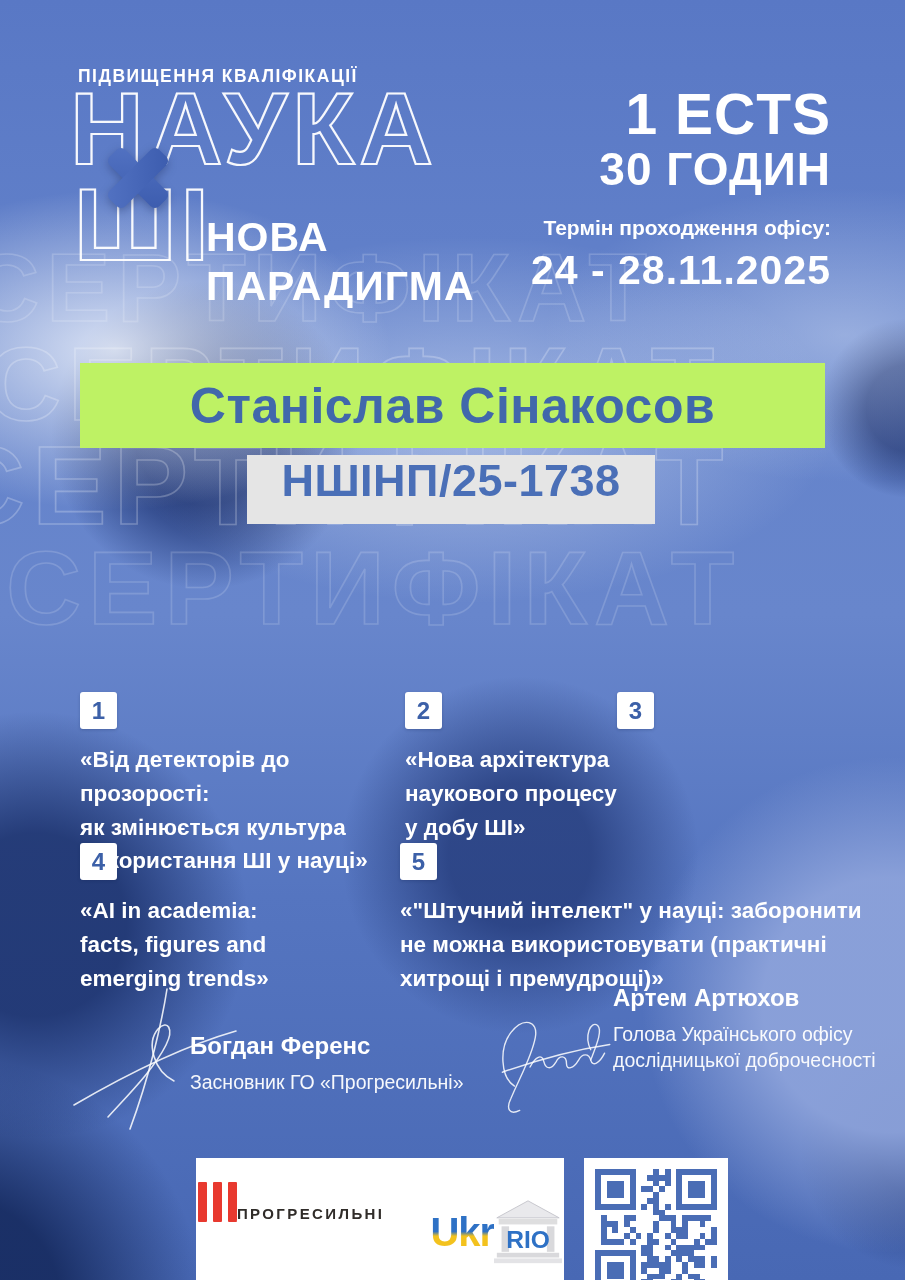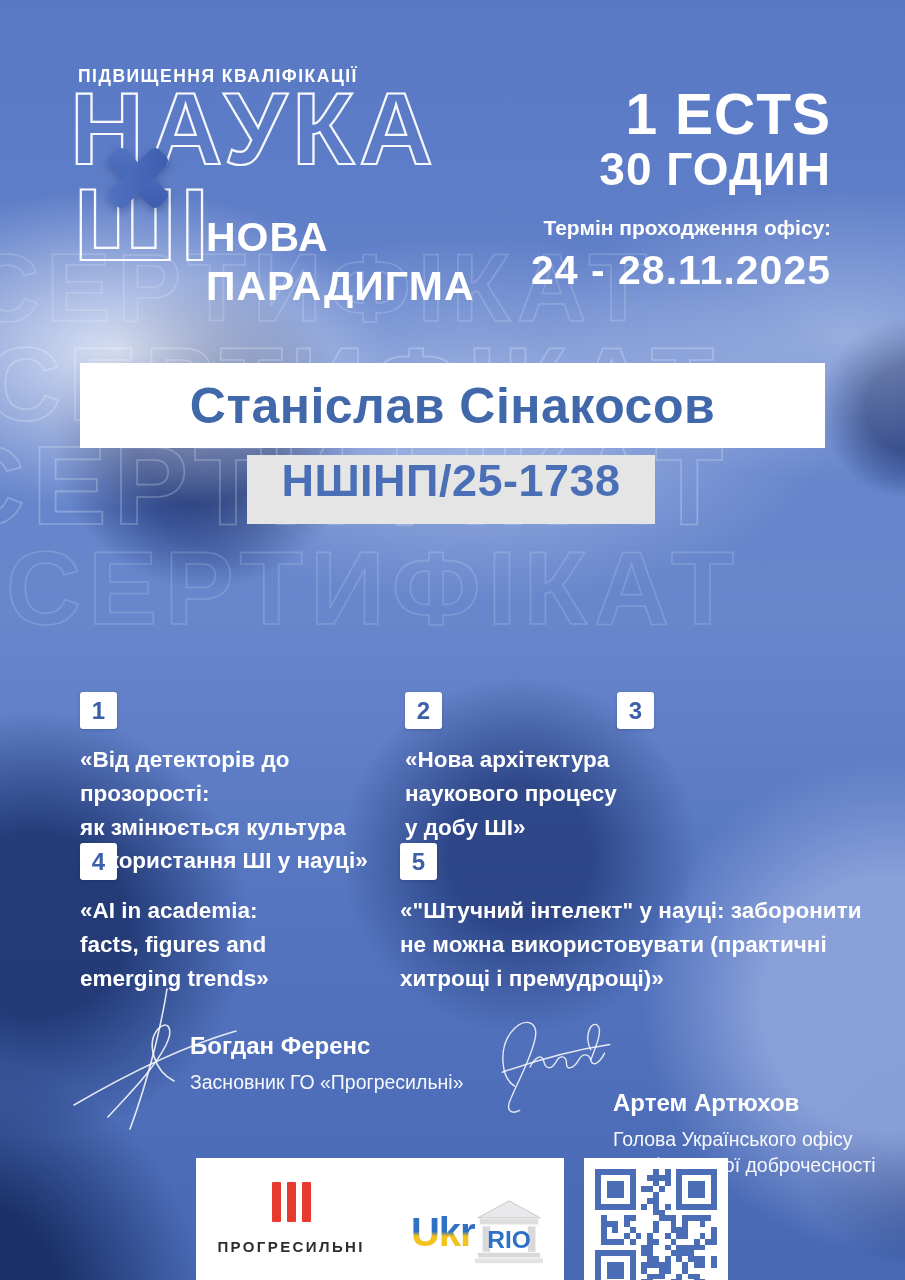--- a/index.html
+++ b/index.html
@@ -46,21 +46,21 @@
   .x-mark .b2{transform:rotate(-45deg);}
   .logo-sub{position:absolute;z-index:3;left:206px;top:191px;font-weight:bold;letter-spacing:1px;}
   .logo-sub .l1{font-size:41px;line-height:1;margin-top:26px;}
   .logo-sub .l2{font-size:41px;line-height:1;margin-top:8px;}
   .head-right{position:absolute;z-index:3;right:74px;top:86px;text-align:right;}
   .credits{font-size:57px;font-weight:bold;line-height:1;letter-spacing:1px;}
   .hours{font-size:46px;font-weight:bold;line-height:1;margin-top:3px;letter-spacing:1px;}
   .term-label{font-size:21px;font-weight:bold;margin-top:24px;}
   .term-dates{font-size:41px;font-weight:bold;margin-top:7px;letter-spacing:1px;text-align:center;}
   
-  .name-box{position:absolute;z-index:4;left:80px;top:363px;width:745px;height:85px;background:#ffffff;
+  .name-box{position:absolute;z-index:4;left:80px;top:363px;width:745px;height:85px;background:#bef264;
     display:flex;align-items:center;justify-content:center;}
   .name-box div{font-size:50px;font-weight:bold;color:#4168ab;letter-spacing:.5px;}
   .id-box{position:absolute;z-index:4;left:247px;top:455px;width:408px;height:69px;background:#e5e5e5;
     display:flex;justify-content:center;}
   .id-box div{font-size:45px;font-weight:bold;color:#4a6fb7;letter-spacing:.5px;}
   
   .topics-heading{position:absolute;z-index:3;left:78px;top:610px;font-size:40px;font-weight:bold;letter-spacing:.5px;}
   .topic{position:absolute;z-index:3;}
   .topic .badge{width:37px;height:37px;background:#fff;border-radius:3px;display:flex;align-items:center;justify-content:center;
     font-size:24px;font-weight:bold;color:#3c60a8;box-shadow:0 1px 3px rgba(20,35,80,.25);}
@@ -70,27 +70,27 @@
   .t3{left:617px;top:692px;width:280px;}
   .t4{left:80px;top:843px;width:320px;}
   .t5{left:400px;top:843px;width:490px;}
   
   .sig-svg{position:absolute;z-index:3;}
   .sig-svg path{fill:none;stroke:rgba(255,255,255,.85);stroke-width:1.6;stroke-linecap:round;}
   .sig1{left:70px;top:985px;}
   .sig2{left:485px;top:1005px;}
   .sig-block{position:absolute;z-index:3;}
   .sb1{left:190px;top:1032px;}
-  .sb2{left:613px;top:1089px;}
+  .sb2{left:613px;top:984px;}
   .sig-name{font-size:24px;font-weight:bold;}
   .sig-title{font-size:19.5px;margin-top:10px;line-height:1.32;color:rgba(255,255,255,.95);white-space:pre-line;}
   
   .partners-box{position:absolute;z-index:4;left:196px;top:1158px;width:368px;height:150px;background:#fff;
     display:flex;align-items:flex-start;justify-content:center;gap:46px;padding-top:24px;box-sizing:border-box;}
-  .prog{display:flex;flex-direction:column;align-items:center;text-decoration:underline;}
+  .prog{display:flex;align-items:flex-end;text-decoration:underline;}
   .prog-bars{display:flex;gap:6px;}
   .prog-bars i{display:block;width:9px;height:40px;background:#e8392f;border-radius:1px;}
   .prog-label{margin-top:16px;font-size:15px;font-weight:bold;letter-spacing:2.4px;color:#302c29;}
   .ukrrio{display:flex;align-items:center;margin-top:16px;}
   .ukr-text{font-size:40px;font-weight:bold;letter-spacing:-1px;
     background:linear-gradient(180deg,#2e71c5 0%,#2e71c5 48%,#f3c21e 58%,#f3c21e 100%);
     -webkit-background-clip:text;background-clip:text;color:transparent;}
   .qr-box{position:absolute;z-index:4;left:584px;top:1158px;width:144px;height:150px;background:#fff;
     display:flex;align-items:flex-start;justify-content:center;padding-top:11px;box-sizing:border-box;}
   .qr-box svg{width:122px;height:122px;shape-rendering:crispEdges;fill:#4a6db5;}

